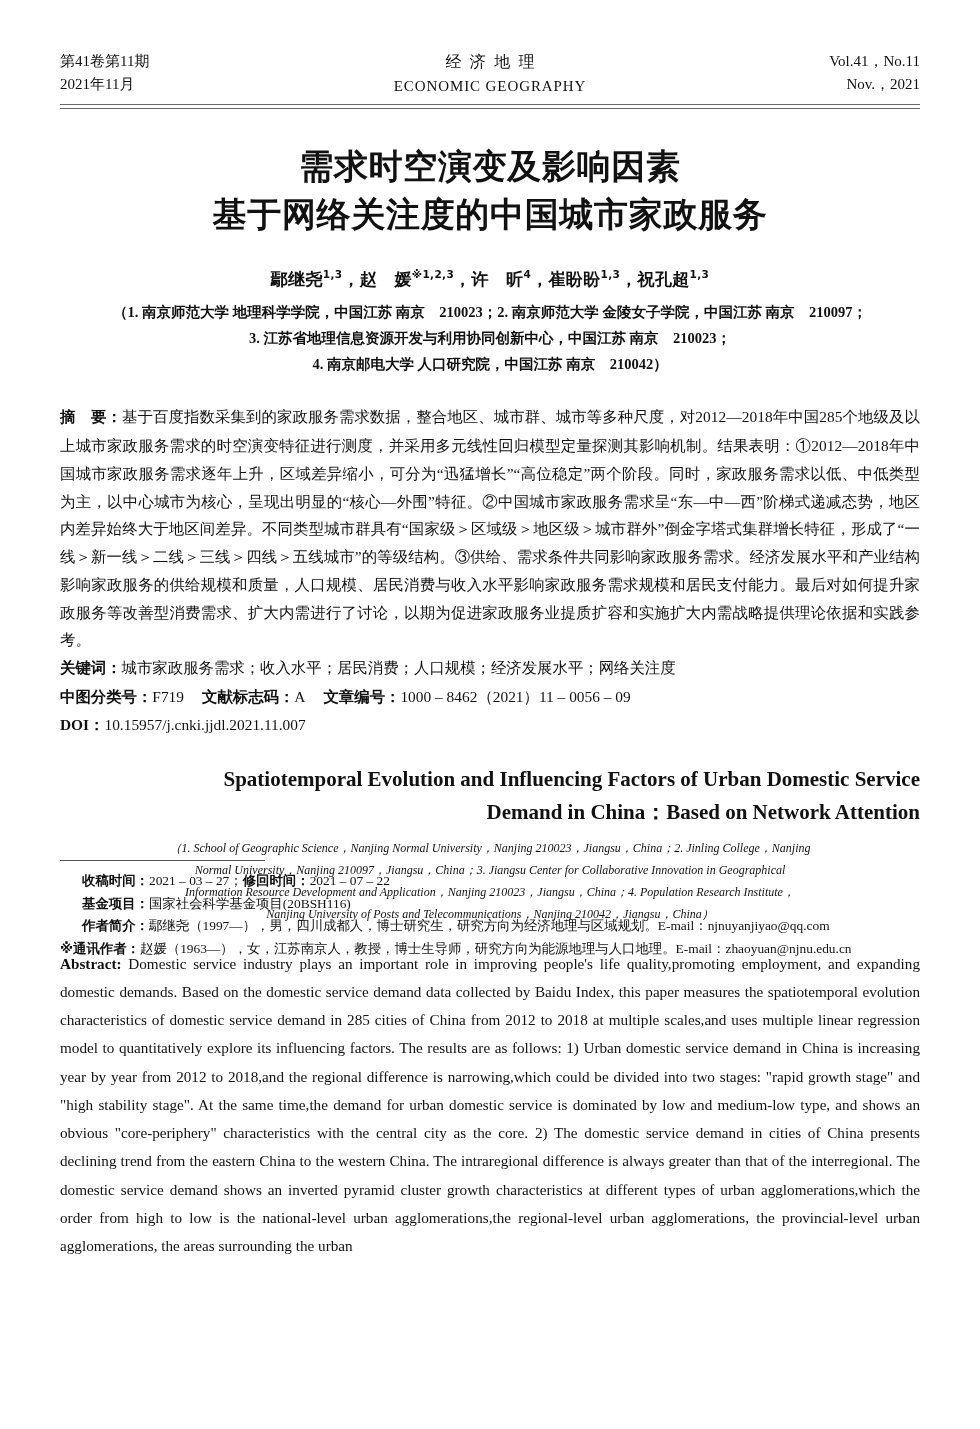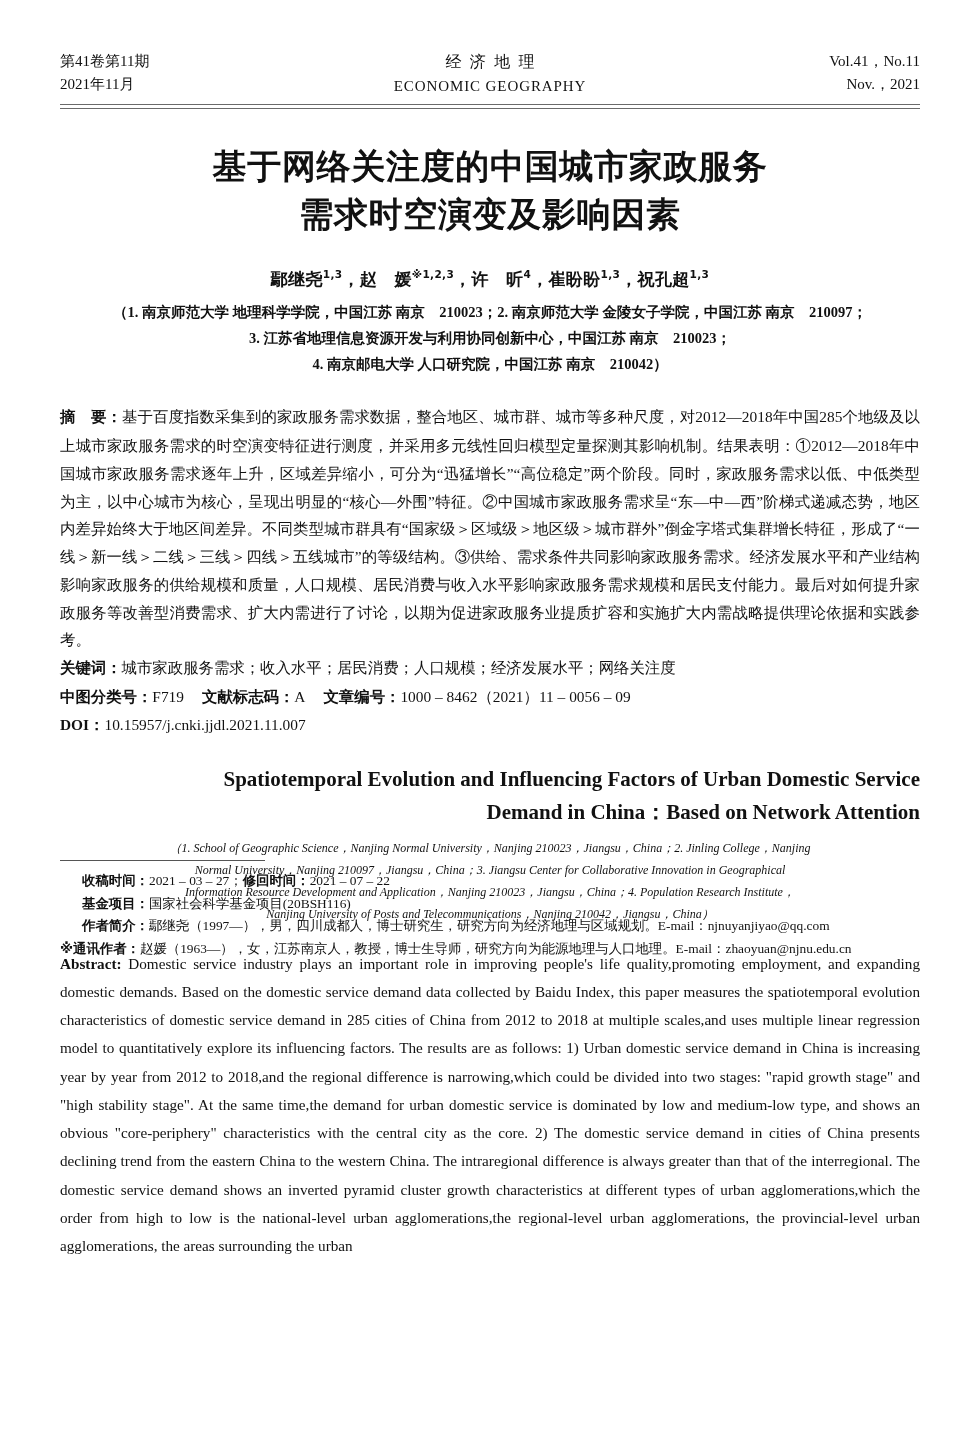--- a/index.html
+++ b/index.html
@@ -176,22 +176,22 @@
       <div class="journal-en">ECONOMIC GEOGRAPHY</div>
     </div>
     <div class="runhead-col runhead-right">
       <div>Vol.41，No.11</div>
       <div>Nov.，2021</div>
     </div>
   </div>
   <div class="rule-double"></div>
 
   <div class="title-cn">
+    <div>需求时空演变及影响因素</div>
     <div>基于网络关注度的中国城市家政服务</div>
-    <div>需求时空演变及影响因素</div>
   </div>
 
   <div class="authors-cn">
     <span>鄢继尧</span><sup>1,3</sup>，<span>赵　媛</span><sup>※1,2,3</sup>，<span>许　昕</span><sup>4</sup>，<span>崔盼盼</span><sup>1,3</sup>，<span>祝孔超</span><sup>1,3</sup>
   </div>
 
   <div class="affil-cn">
     <div>（1. 南京师范大学 地理科学学院，中国江苏 南京　210023；2. 南京师范大学 金陵女子学院，中国江苏 南京　210097；</div>
     <div>3. 江苏省地理信息资源开发与利用协同创新中心，中国江苏 南京　210023；</div>
     <div>4. 南京邮电大学 人口研究院，中国江苏 南京　210042）</div>

